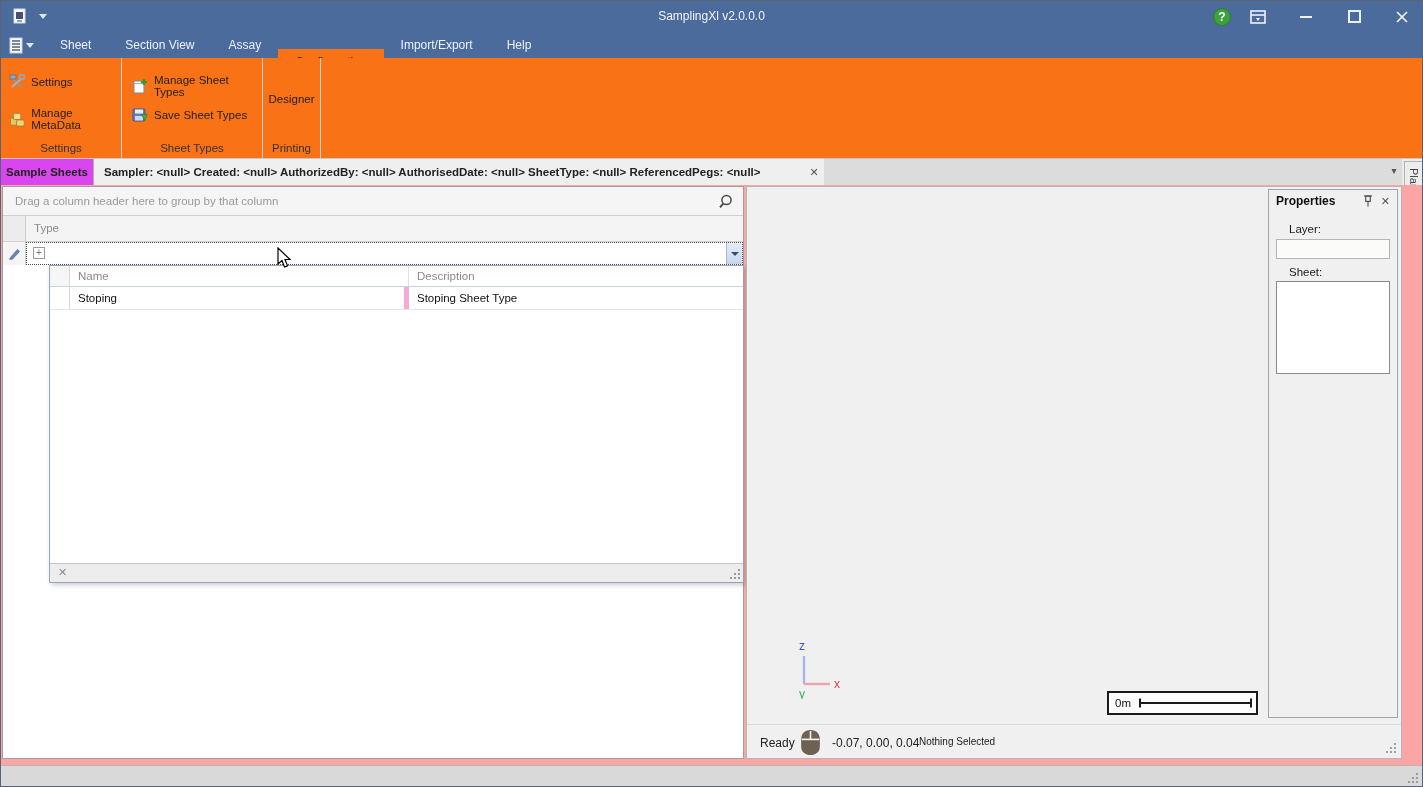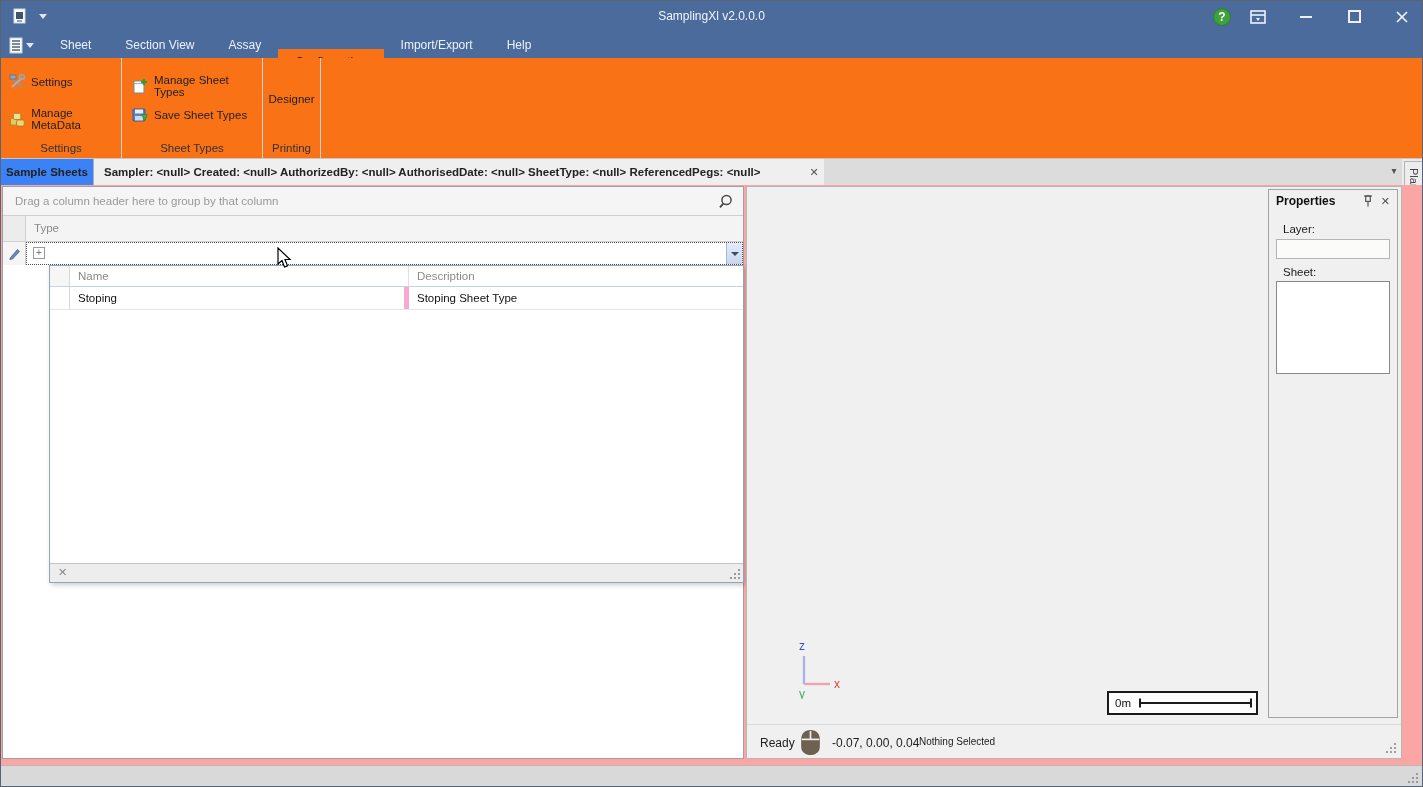--- a/index.html
+++ b/index.html
@@ -26,21 +26,21 @@
 
   
   .ribbon { position:absolute; left:0; top:57px; width:100%; height:101px; background:#f97316; border-bottom:1px solid #c6c6c6; }
   .rgroup { position:absolute; top:0; height:100px; border-right:1px solid #d4d4d4; }
   .rgroup-label { position:absolute; bottom:4px; left:0; width:100%; text-align:center; font-size:11.5px; color:#333; }
   .rbtn { position:absolute; display:flex; align-items:center; gap:6px; font-size:11.5px; color:#1e1e1e; cursor:default; }
   .big-btn { position:absolute; left:0; top:0; width:100%; height:82px; display:flex; align-items:center; justify-content:center; font-size:11.5px; color:#1e1e1e; }
 
   
   .docstrip { position:absolute; left:0; top:158px; width:1401px; height:26px; background:#dcdcdc; }
-  .doc-tab-inactive { position:absolute; left:0; top:0; height:26px; width:93px; background:#3b82f6; border-right:1px solid #b2b2b2; font-size:11.5px; font-weight:bold; color:#222; text-align:center; line-height:26px; }
+  .doc-tab-inactive { position:absolute; left:0; top:0; height:26px; width:93px; background:#d946ef; border-right:1px solid #b2b2b2; font-size:11.5px; font-weight:bold; color:#222; text-align:center; line-height:26px; }
   .doc-tab-active { position:absolute; left:93px; top:0; height:26px; width:730px; background:#efefef; font-size:11.5px; font-weight:bold; color:#222; line-height:26px; padding-left:10px; white-space:nowrap; overflow:hidden; }
   .doc-tab-close { position:absolute; left:803px; top:0; width:20px; height:26px; line-height:26px; text-align:center; font-size:11px; color:#555; background:#efefef; }
   .strip-caret { position:absolute; left:1385px; top:0; width:16px; height:26px; line-height:24px; text-align:center; font-size:10px; color:#555; }
 
   .planview-tab { position:absolute; left:1403px; top:160px; width:19px; height:63px; background:#ededed; border:1px solid #b4b4b4; writing-mode:vertical-rl; display:flex; align-items:center; justify-content:center; font-size:11px; color:#444; }
 
   
   .main { position:absolute; left:0; top:184px; width:100%; height:580px; background:#fca5a5;padding-left:16px; }
 
   
@@ -73,21 +73,21 @@
   .dd-footer-x { position:absolute; left:8px; top:2px; font-size:11px; color:#888; }
   .grip { position:absolute; }
 
   
   .plan-panel { position:absolute; left:745px; top:1px; width:656px; height:573px; background:#f0f0f0; border:1px solid #b6b6b6; }
   .props { position:absolute; left:521px; top:2px; width:130px; height:529px; background:#f0f0f0; border:1px solid #a3a3a3; }
   .props-header { position:absolute; left:0; top:0; width:100%; height:22px; display:flex; align-items:center; padding:0 7px; }
   .props-title { font-size:12px; font-weight:bold; color:#111; flex:1; }
   .props-pin { width:14px; height:14px; margin-right:6px; }
   .props-close { font-size:11px; color:#555; }
-  .props-label { position:absolute; left:14px; font-size:11.5px; color:#1a1a1a; }
+  .props-label { position:absolute; left:20px; font-size:11.5px; color:#1a1a1a; }
   .layer-input { position:absolute; left:7px; top:49px; width:114px; height:20px; background:#fbfbf9; border:1px solid #b5b5b5; font-size:11.5px; padding:0 4px; }
   .text-box { position:absolute; left:7px; top:91px; width:114px; height:93px; background:#fff; border:1px solid #8a8a8a; resize:none; font-size:11.5px; font-family:"Liberation Sans","DejaVu Sans",sans-serif; }
 
   .axis-ind { position:absolute; left:44px; top:450px; }
   .scalebar { position:absolute; left:360px; top:504px; width:151px; height:24px; background:#fdfdfd; border:2px solid #1a1a1a; display:flex; align-items:center; }
   .scalebar-label { font-size:11.5px; color:#111; margin:0 6px 0 6px; }
 
   .plan-status { position:absolute; left:0; top:537px; width:100%; height:35px; border-top:1px solid #dadada; }
   .status-ready { position:absolute; left:13px; top:11px; font-size:12px; color:#222; }
   .status-mouse { position:absolute; left:52px; top:4px; }

